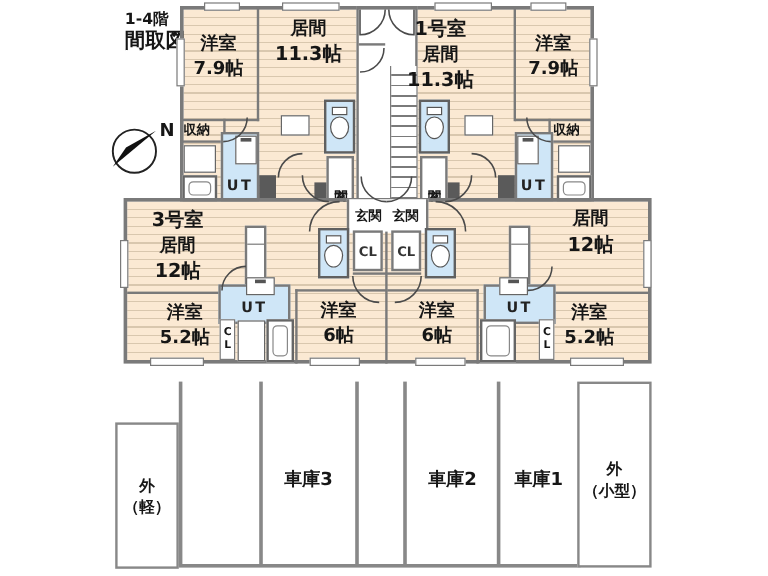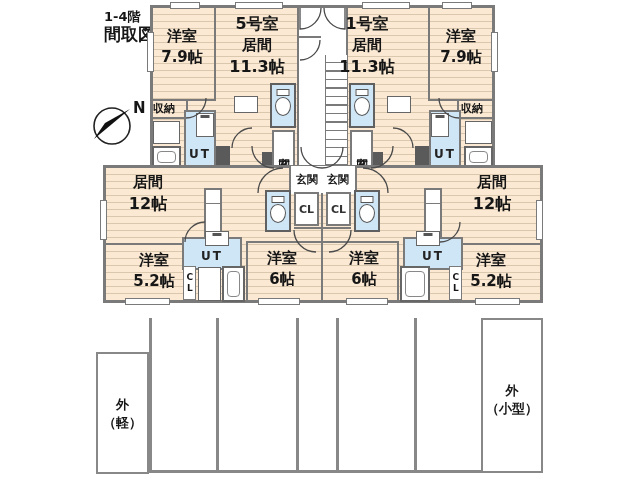--- a/index.html
+++ b/index.html
@@ -104,21 +104,20 @@
   <div class="abs walld" style="left:216px;top:146px;width:14px;height:20px"></div>
   <div class="abs walld" style="left:415px;top:146px;width:14px;height:20px"></div>
   <div class="abs walld" style="left:262px;top:152px;width:10px;height:14px"></div>
   <div class="abs walld" style="left:373px;top:152px;width:10px;height:14px"></div>
 
   <div class="abs lbl" style="left:154px;top:26px;width:56px;font-size:15px">
     <div>洋室</div>
     <div>7.9帖</div>
   </div>
   <div class="abs lbl" style="left:218px;top:13px;width:78px;font-size:16px">
-    <div>5号室</div>
     <div style="font-size:15px">居間</div>
     <div>11.3帖</div>
   </div>
   <div class="abs lbl" style="left:328px;top:13px;width:78px;font-size:16px">
     <div>1号室</div>
     <div style="font-size:15px">居間</div>
     <div>11.3帖</div>
   </div>
   <div class="abs lbl" style="left:431px;top:26px;width:60px;font-size:15px">
     <div>洋室</div>
@@ -169,20 +168,21 @@
       <span class="handle"></span>
     </div>
 
   <div class="abs white vtext lbl" style="left:183px;top:266px;width:13px;height:34px;border:1.6px solid var(--wall);display:flex;align-items:center;justify-content:center;font-size:9px">CL</div>
   <div class="abs box" style="left:198px;top:267px;width:23px;height:34px"></div>
   <div class="abs bath" style="left:222px;top:266px;width:23px;height:36px"></div>
   <div class="abs bath" style="left:400px;top:266px;width:30px;height:36px"></div>
   <div class="abs white vtext lbl" style="left:449px;top:266px;width:13px;height:34px;border:1.6px solid var(--wall);display:flex;align-items:center;justify-content:center;font-size:9px">CL</div>
 
   <div class="abs lbl" style="left:108px;top:172px;width:80px;font-size:16px">
+    <div>3号室</div>
     <div style="font-size:15px">居間</div>
     <div>12帖</div>
   </div>
   <div class="abs lbl" style="left:452px;top:172px;width:80px;font-size:16px">
     <div style="font-size:15px">居間</div>
     <div>12帖</div>
   </div>
   <div class="abs lbl" style="left:112px;top:250px;width:84px;font-size:15px">
     <div>洋室</div>
     <div>5.2帖</div>
@@ -211,20 +211,23 @@
   <div class="abs parkbox" style="left:96px;top:352px;width:53px;height:122px;padding-top:42px;font-size:13px">
     <div>外</div>
     <div>（軽）</div>
   </div>
   <div class="abs garage-line" style="left:149px;top:318px;width:3px;height:153px"></div>
   <div class="abs garage-line" style="left:216px;top:318px;width:3px;height:153px"></div>
   <div class="abs garage-line" style="left:296px;top:318px;width:3px;height:153px"></div>
   <div class="abs garage-line" style="left:336px;top:318px;width:3px;height:153px"></div>
   <div class="abs garage-line" style="left:414px;top:318px;width:3px;height:153px"></div>
   <div class="abs garage-line" style="left:149px;top:470px;width:335px;height:3px"></div>
+  <div class="abs lbl" style="left:226px;top:389px;width:62px;font-size:15px">車庫3</div>
+  <div class="abs lbl" style="left:346px;top:389px;width:62px;font-size:15px">車庫2</div>
+  <div class="abs lbl" style="left:418px;top:389px;width:62px;font-size:15px">車庫1</div>
   <div class="abs parkbox" style="left:481px;top:318px;width:62px;height:155px;padding-top:62px;font-size:13px">
     <div>外</div>
     <div>（小型）</div>
   </div>
 
   <svg class="abs" style="left:0;top:0;pointer-events:none" width="640" height="480" viewBox="0 0 640 480">
     <g fill="none" stroke="#4a4a4a" stroke-width="1.3">
       <path d="M 321,8 A 21,21 0 0 1 300,29 L 300,8"></path>
       <path d="M 324,8 A 21,21 0 0 0 345,29 L 345,8"></path>
       <path d="M 320,40 A 20,20 0 0 1 300,60"></path>

